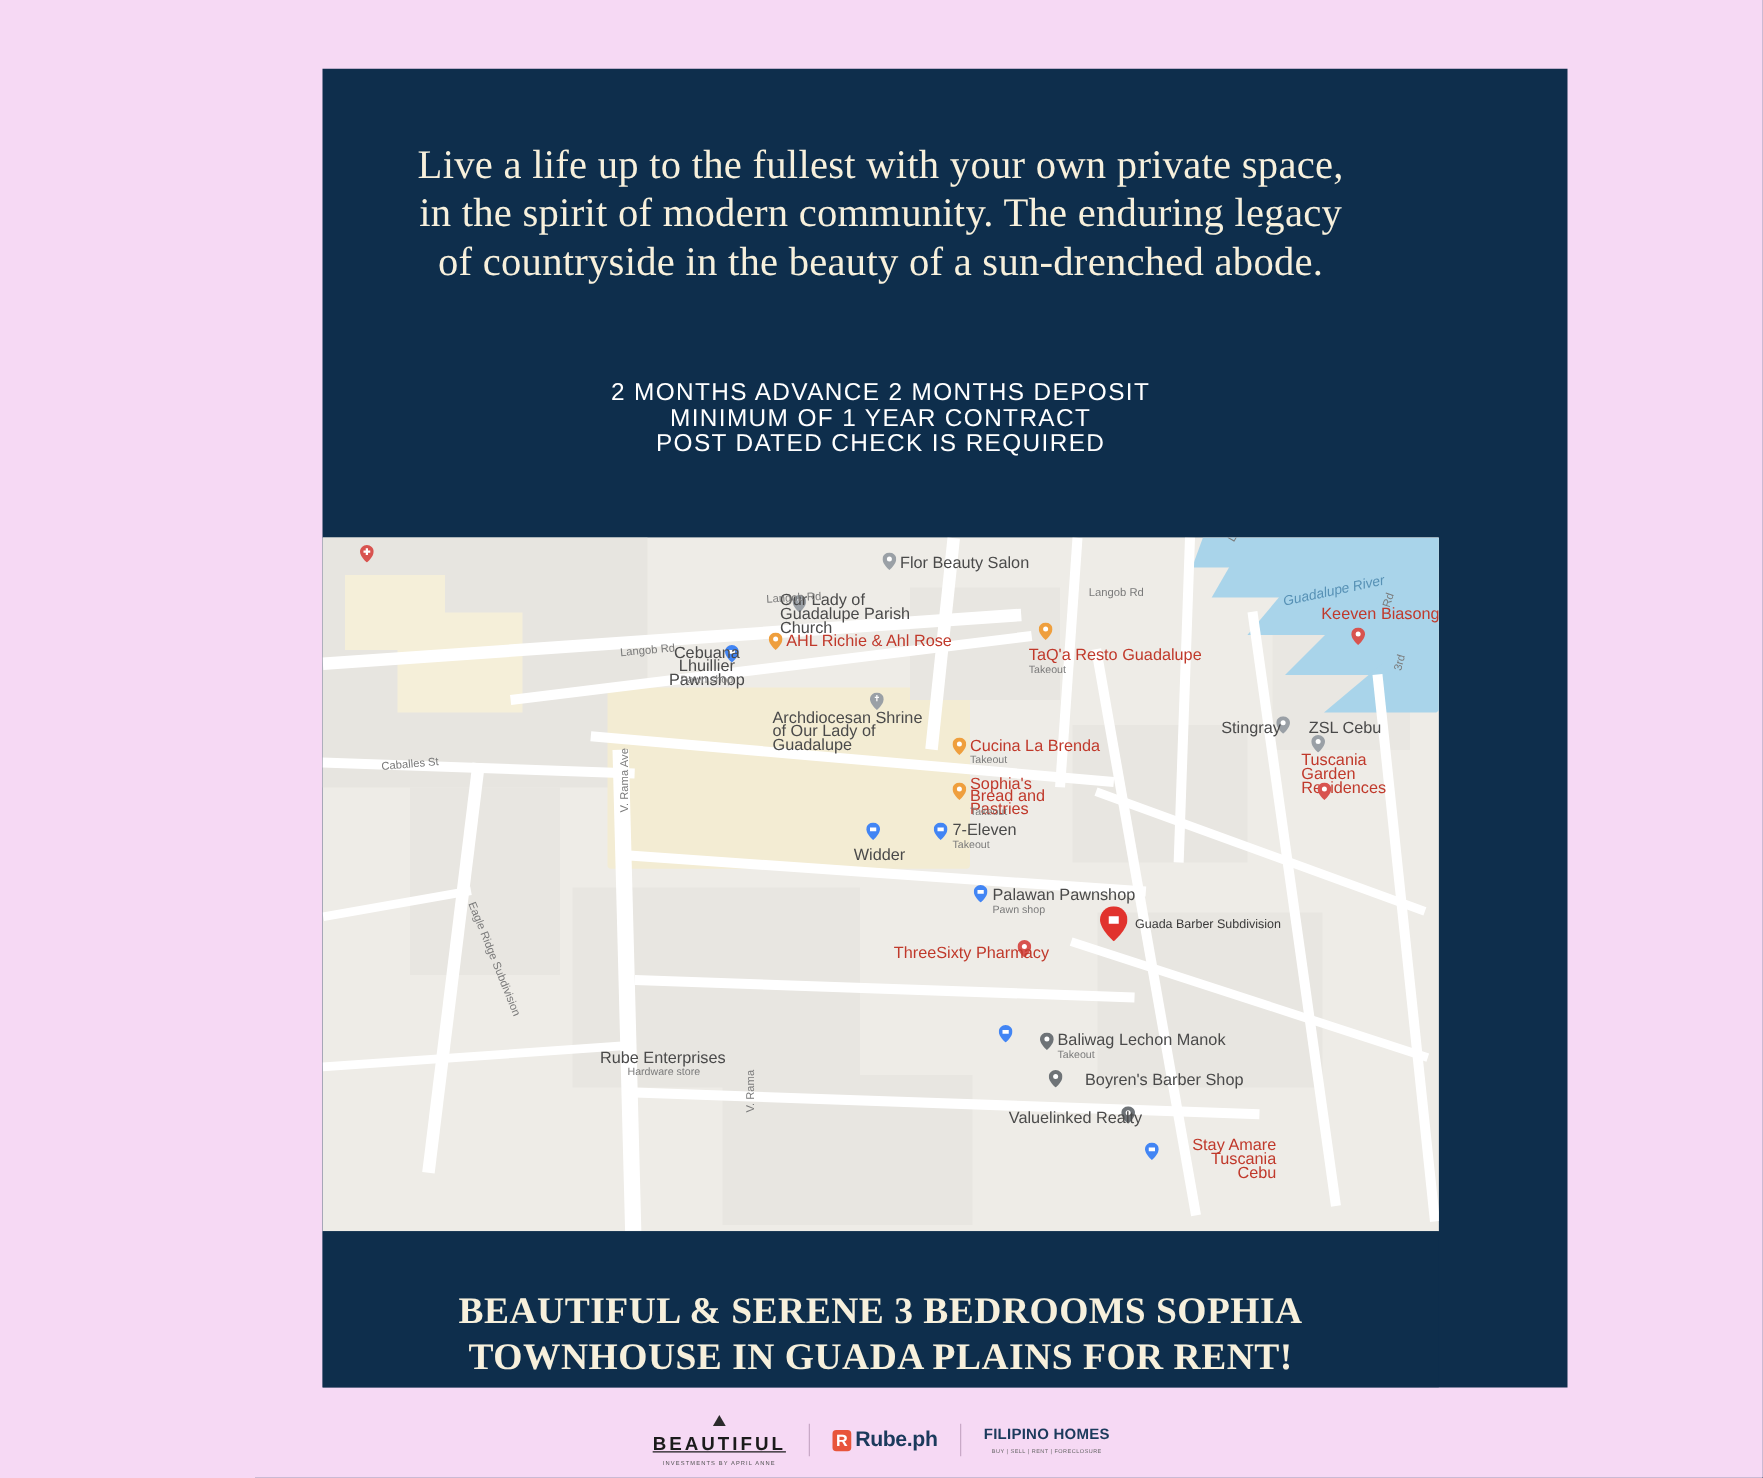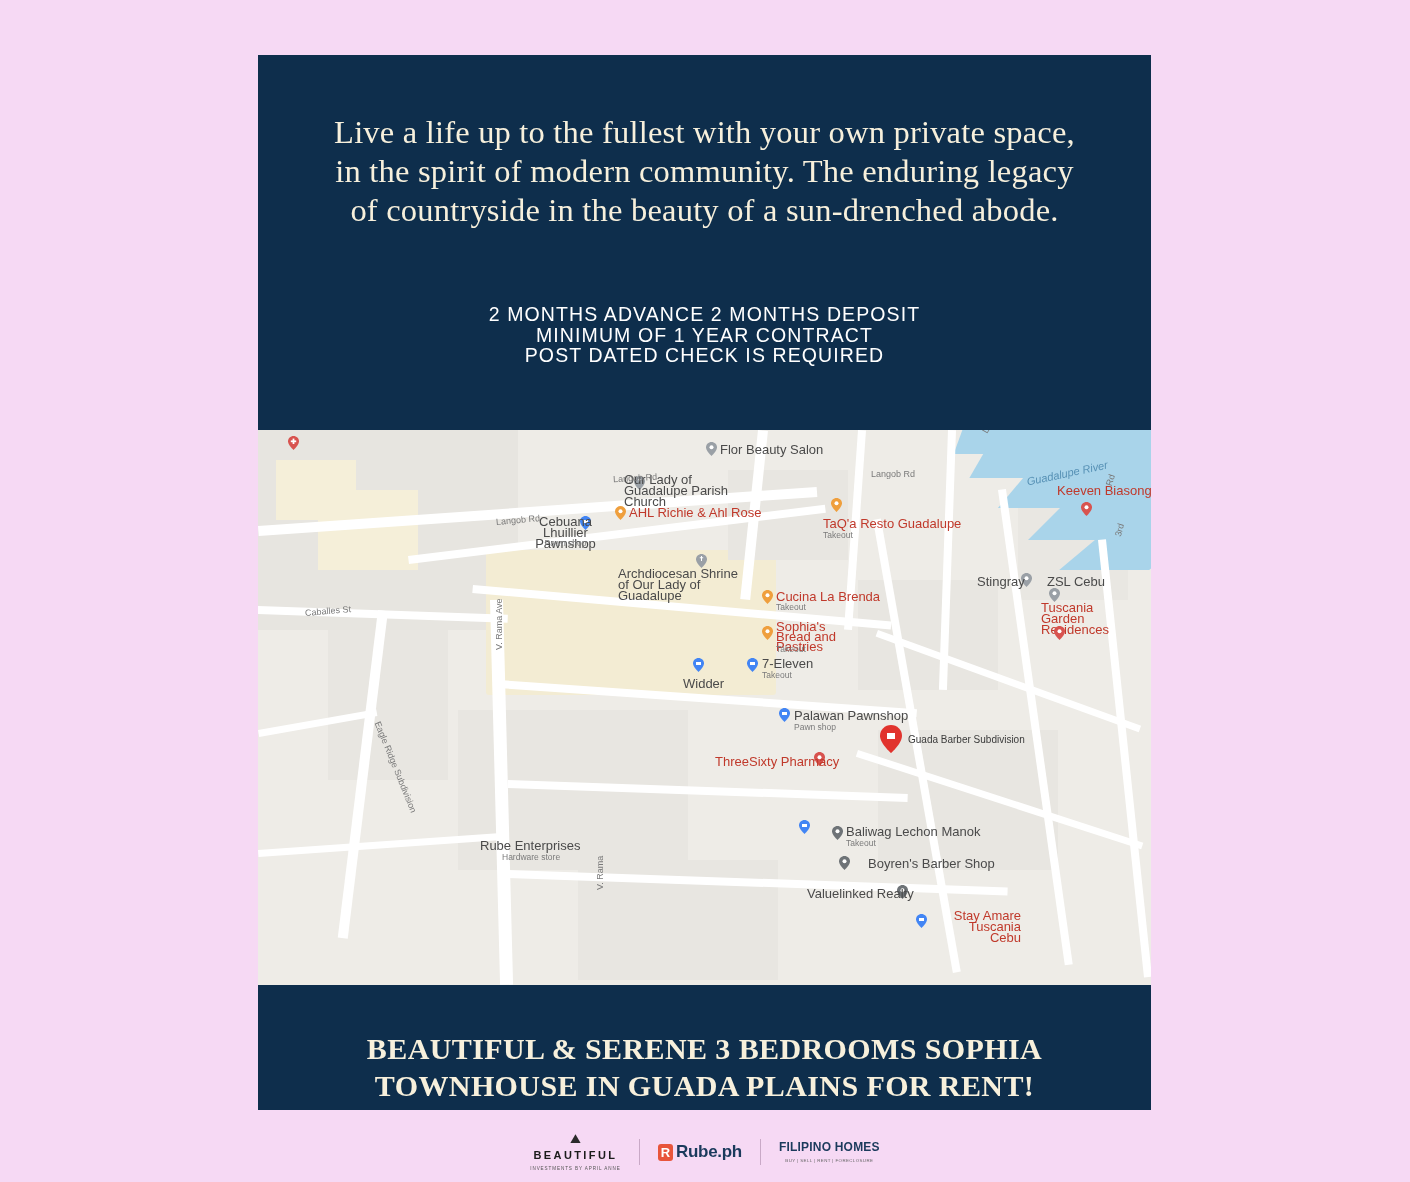--- a/index.html
+++ b/index.html
@@ -15,21 +15,21 @@
     position: relative;
     width: 1410px;
     height: 1182px;
     background: #f6d9f4;
   }
   
   .card {
     position: absolute;
     left: 258px;
     top: 55px;
-    width: 893px;
+    width: 996px;
     height: 1055px;
     background: #0e2e4c;
     overflow: hidden;
   }
   
   .headline-block {
     position: absolute;
     left: 0;
     top: 0;
     width: 893px;
@@ -153,21 +153,21 @@
     align-items: center;
     gap: 5px;
   }
   .logo-bi {
     display: flex;
     flex-direction: column;
     align-items: center;
     line-height: 1;
   }
   .logo-bi .mtn { font-size: 13px; color: #2b2b2b; letter-spacing: 0px; }
-  .logo-bi .t1 { font-size: 11px; font-weight: bold; letter-spacing: 2.4px; color: #1b1b1b; }
+  .logo-bi .t1 { font-size: 15px; font-weight: bold; letter-spacing: 2.4px; color: #1b1b1b; text-decoration: underline; }
   .logo-bi .t2 { font-size: 4.6px; letter-spacing: 0.9px; color: #555; margin-top: 1px; }
   .logo-rent {
     display: flex; align-items: center; gap: 3px;
   }
   .rent-badge {
     background: #e8553b;
     color: #fff;
     font-weight: bold;
     font-size: 13px;
     padding: 2px 3px;

